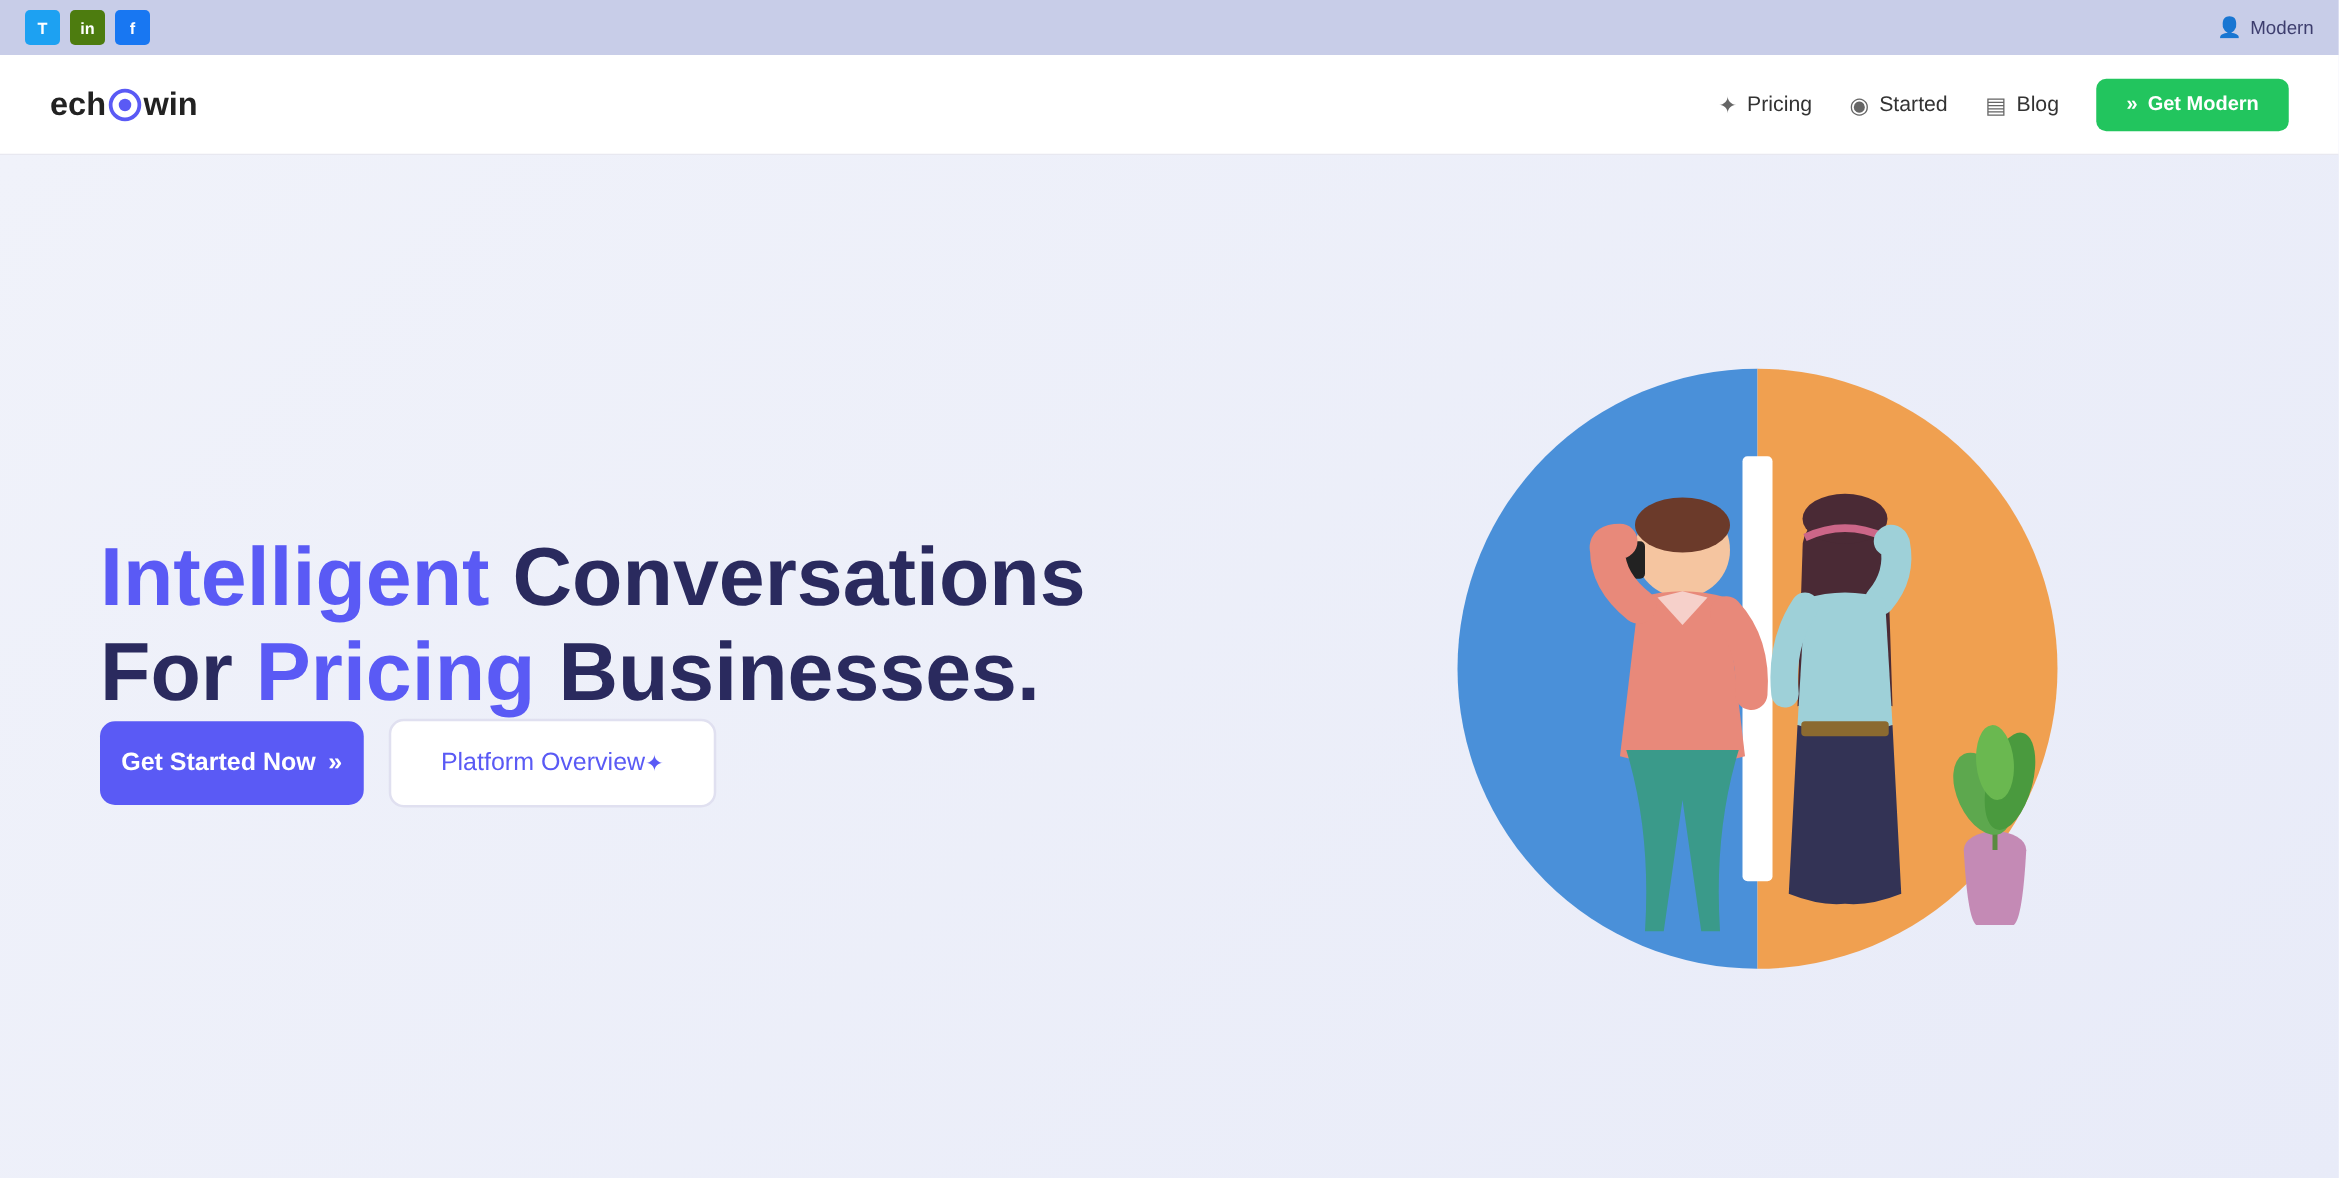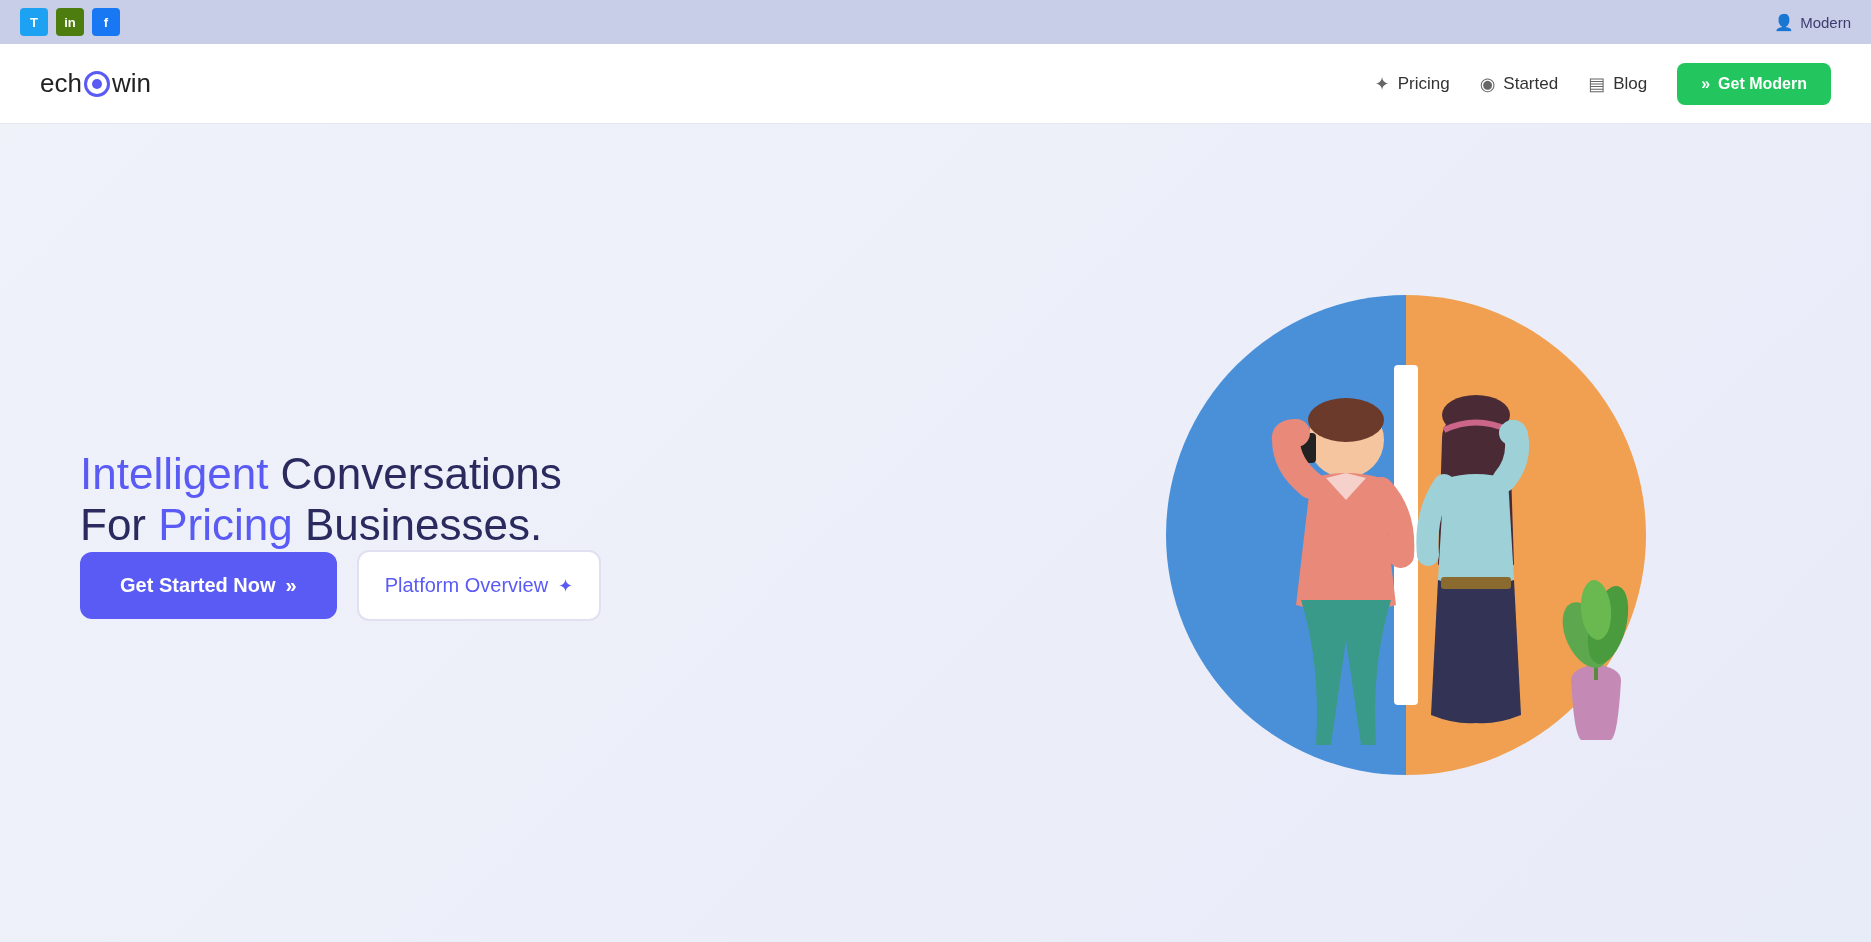--- a/index.html
+++ b/index.html
@@ -29,21 +29,21 @@
 
     
     .navbar {
       background: white;
       padding: 0 40px;
       height: 80px;
       display: flex; align-items: center; justify-content: space-between;
       border-bottom: 1px solid #e8e8f0;
       position: sticky; top: 0; z-index: 100;
     }
-    .logo { display: flex; align-items: center; gap: 2px; font-size: 26px; font-weight: 400; color: #222; cursor: pointer; }
+    .logo { display: flex; align-items: center; gap: 2px; font-size: 26px; font-weight: 700; color: #222; cursor: pointer; }
     .logo-o {
       display: inline-flex; align-items: center; justify-content: center;
       width: 26px; height: 26px;
       border: 3px solid #5a5af5;
       border-radius: 50%;
       position: relative;
       font-size: 0;
     }
     .logo-o::after {
       content: '';
@@ -77,53 +77,53 @@
     .hero {
       min-height: calc(100vh - 120px);
       background: linear-gradient(135deg, #f0f2fa 0%, #e8ebf8 100%);
       display: flex; align-items: center;
       padding: 60px 80px;
       position: relative;
       overflow: hidden;
     }
     .hero-content { flex: 0 0 55%; max-width: 55%; }
     .hero-title {
-      font-size: 44px;
-      font-weight: 400;
+      font-size: 66px;
+      font-weight: 700;
       line-height: 1.15;
       color: #2a2a5e;
     }
     .hero-title .highlight { color: #5a5af5; }
     .hero-subtitle {
       font-size: 20px;
       color: #555;
       margin-bottom: 48px;
     }
     .hero-buttons { display: flex; gap: 20px; align-items: center; }
     .btn-primary {
       background: #5a5af5;
       color: white;
       border: none;
-      padding: 22px 40px;
+      padding: 22px 17px;
       border-radius: 12px;
       font-size: 20px;
       font-weight: 600;
       cursor: pointer;
       display: flex; align-items: center; gap: 10px;
     }
     .btn-secondary {
       background: white;
       color: #5a5af5;
       border: 2px solid #e0e0f0;
-      padding: 22px 26px;
+      padding: 22px 40px;
       border-radius: 12px;
       font-size: 20px;
       font-weight: 500;
       cursor: pointer;
-      display: flex; align-items: center; gap: 10px;
+      display: flex; align-items: center; 
     }
 
     
     .hero-illustration {
       flex: 0 0 45%;
       max-width: 45%;
       display: flex; justify-content: center; align-items: center;
       position: relative;
       height: 500px;
     }

